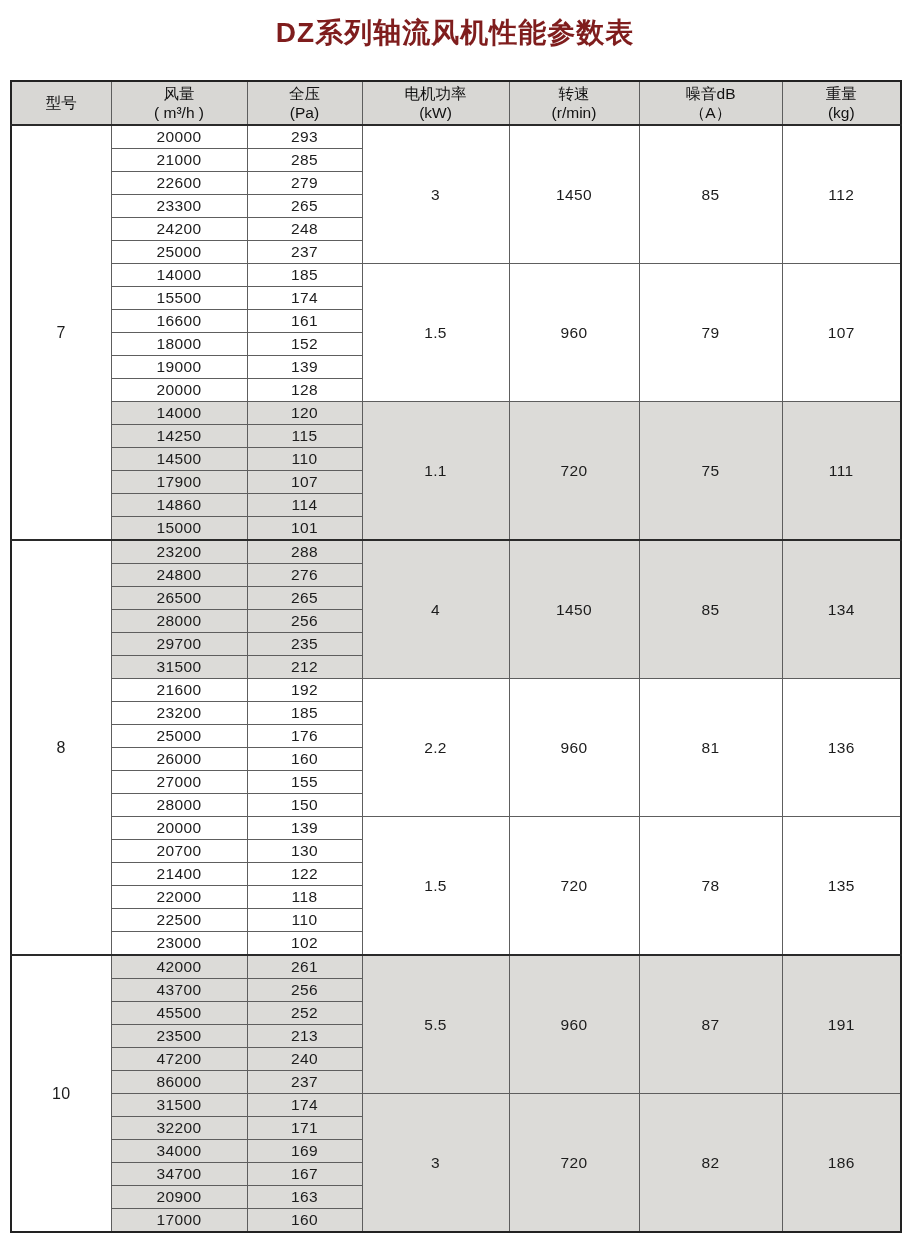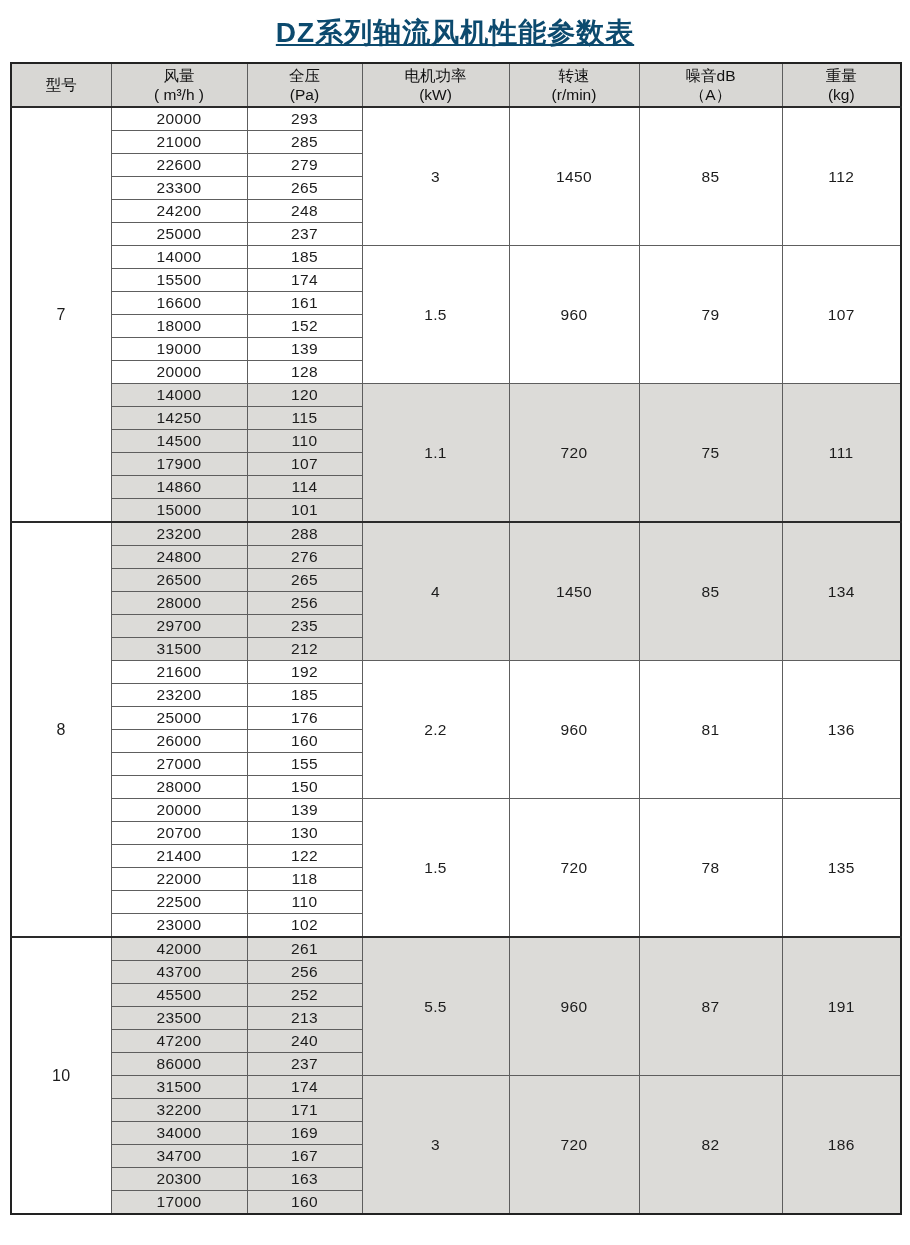--- a/index.html
+++ b/index.html
@@ -16,26 +16,25 @@
   }
   .page-title {
     position: absolute;
     top: 14px;
     left: 0;
     width: 100%;
     text-align: center;
     font-size: 28px;
     font-weight: 600;
     letter-spacing: 1px;
-    color: #0c4a6e;
-    text-decoration: underline;
+    color: #7f1d1d;
   }
   table.spec-table {
     position: absolute;
-    top: 62px;
+    top: 80px;
     left: 10px;
     width: 890px;
     border-collapse: collapse;
     table-layout: fixed;
     border: 2px solid #222222;
   }
   col.c-model   { width: 100px; }
   col.c-flow    { width: 136px; }
   col.c-press   { width: 115px; }
   col.c-power   { width: 147px; }
@@ -331,21 +330,21 @@
       </tr>
       <tr>
         <td class="shaded">34000</td>
         <td class="shaded">169</td>
       </tr>
       <tr>
         <td class="shaded">34700</td>
         <td class="shaded">167</td>
       </tr>
       <tr>
-        <td class="shaded">20300</td>
+        <td class="shaded">20900</td>
         <td class="shaded">163</td>
       </tr>
       <tr>
         <td class="shaded">17000</td>
         <td class="shaded">160</td>
       </tr>
     </tbody>
 </table>
 
 </body></html>

